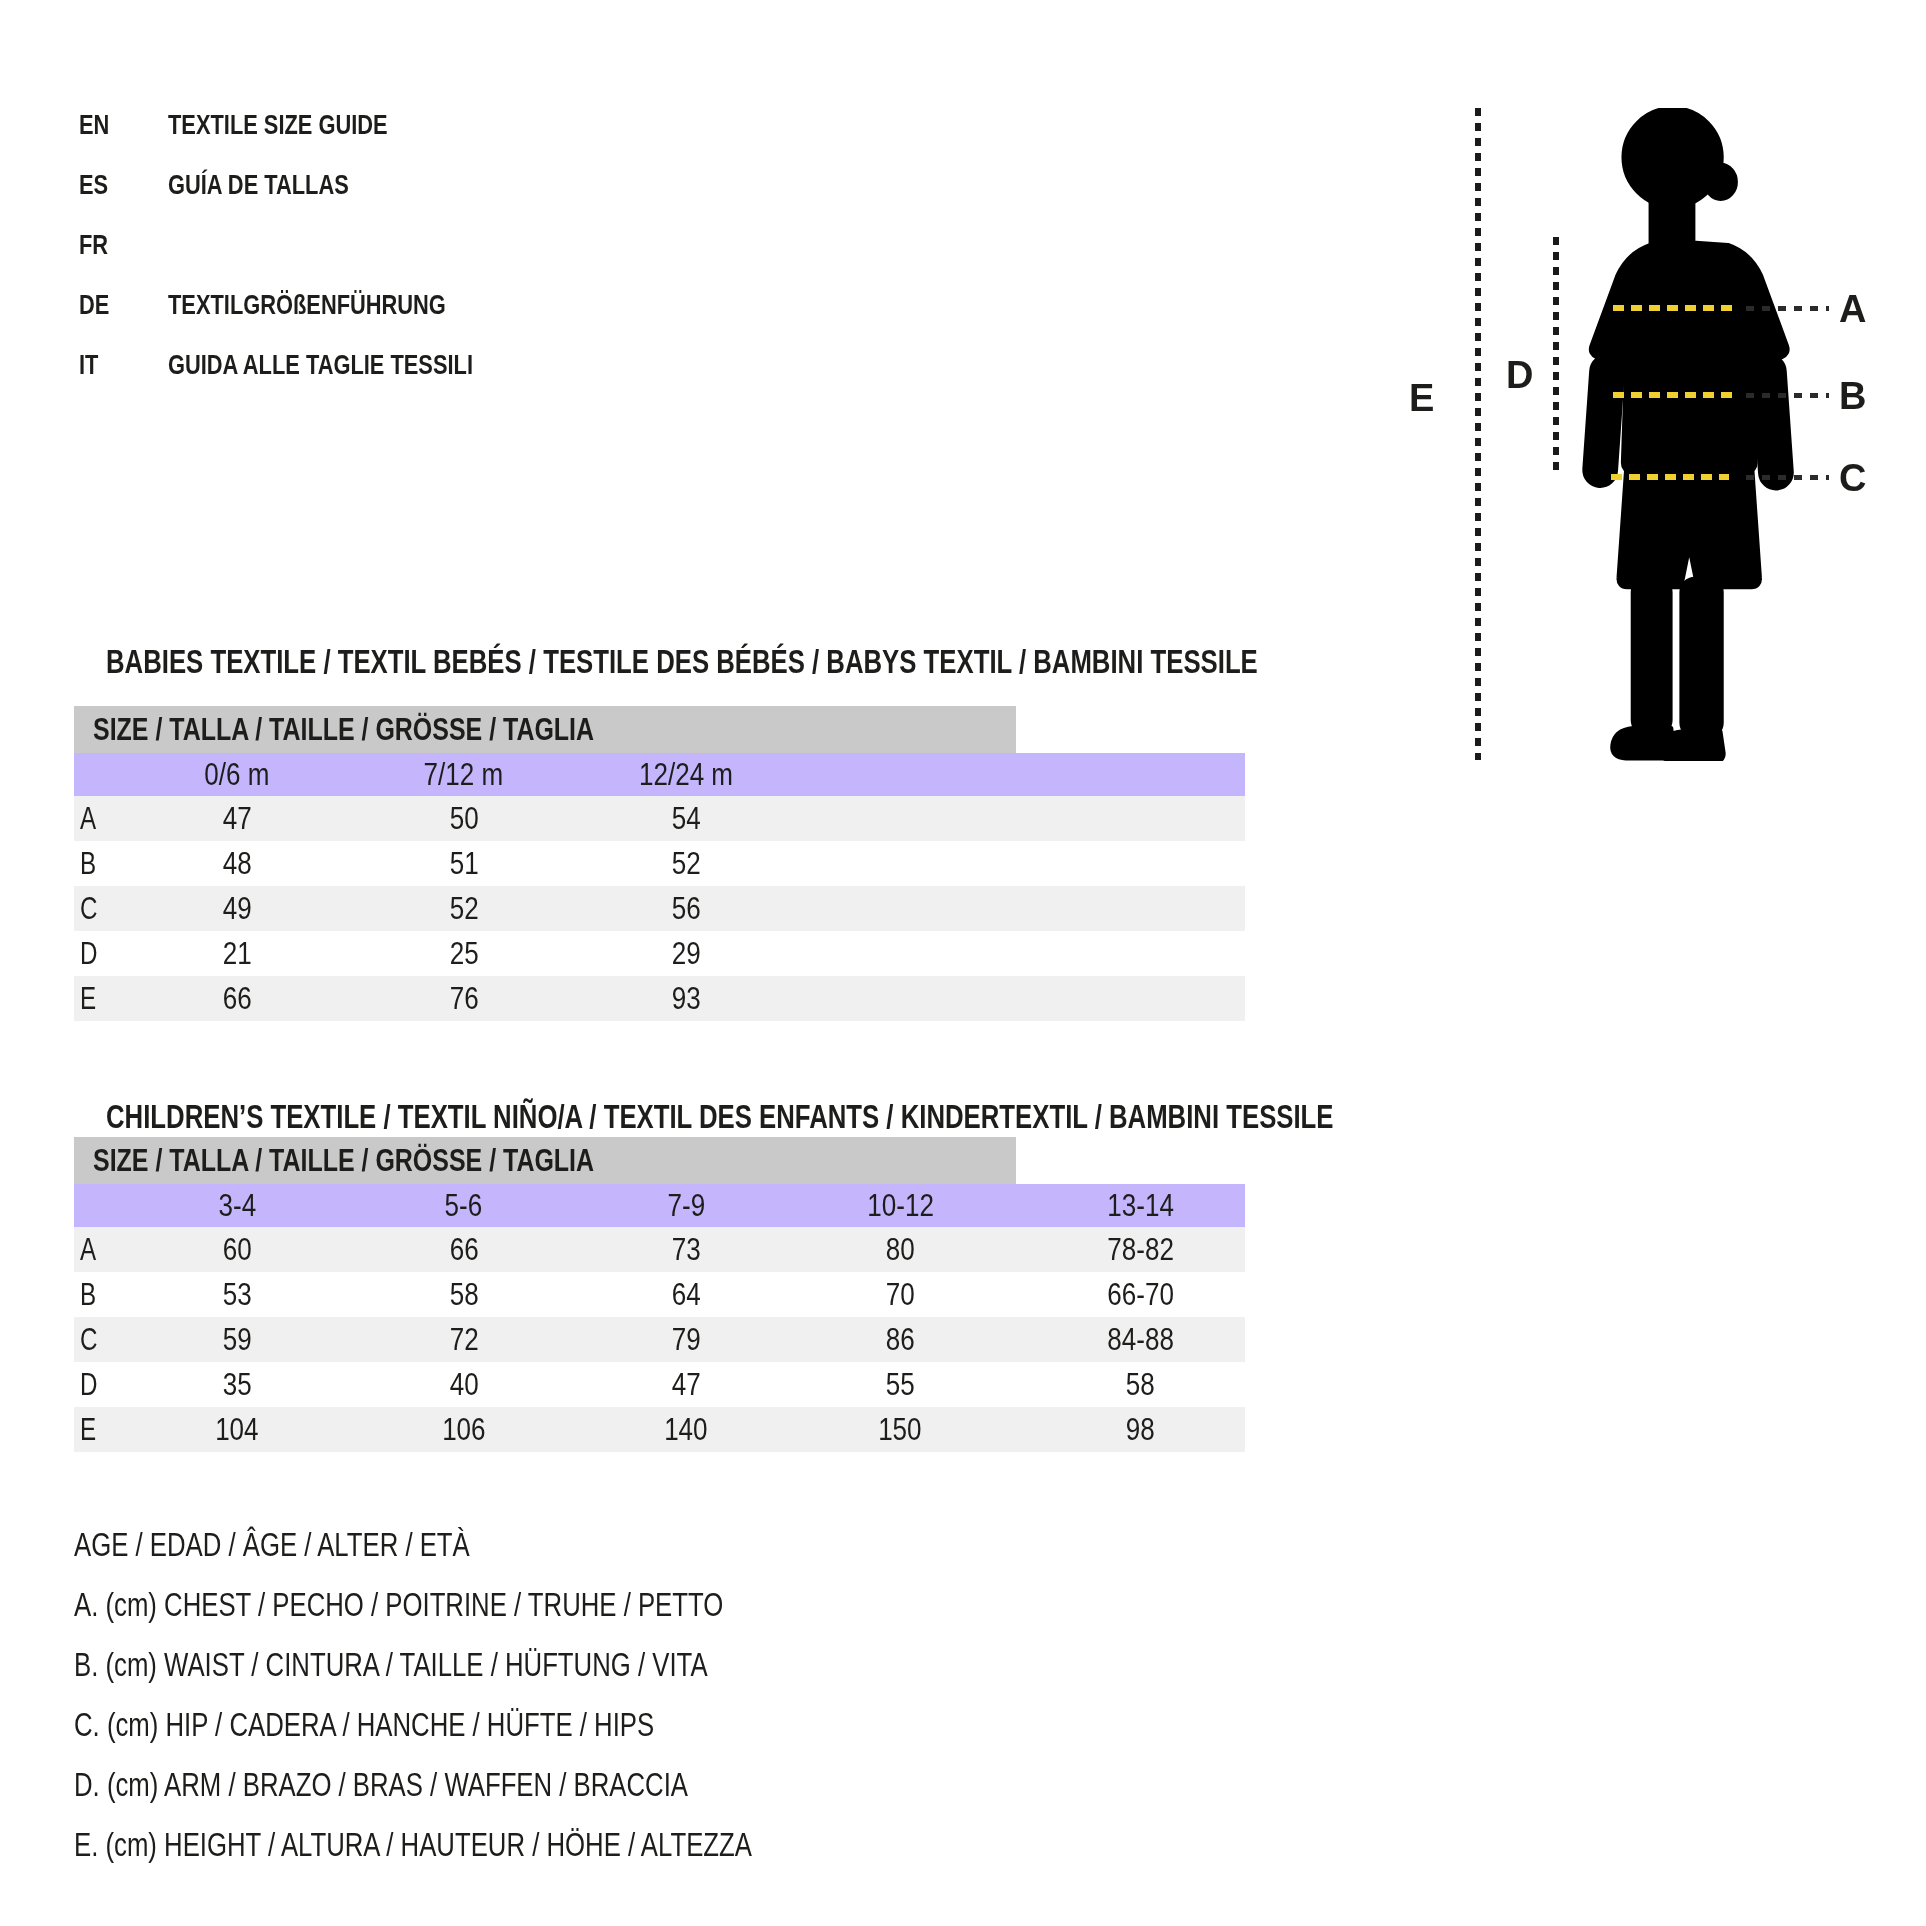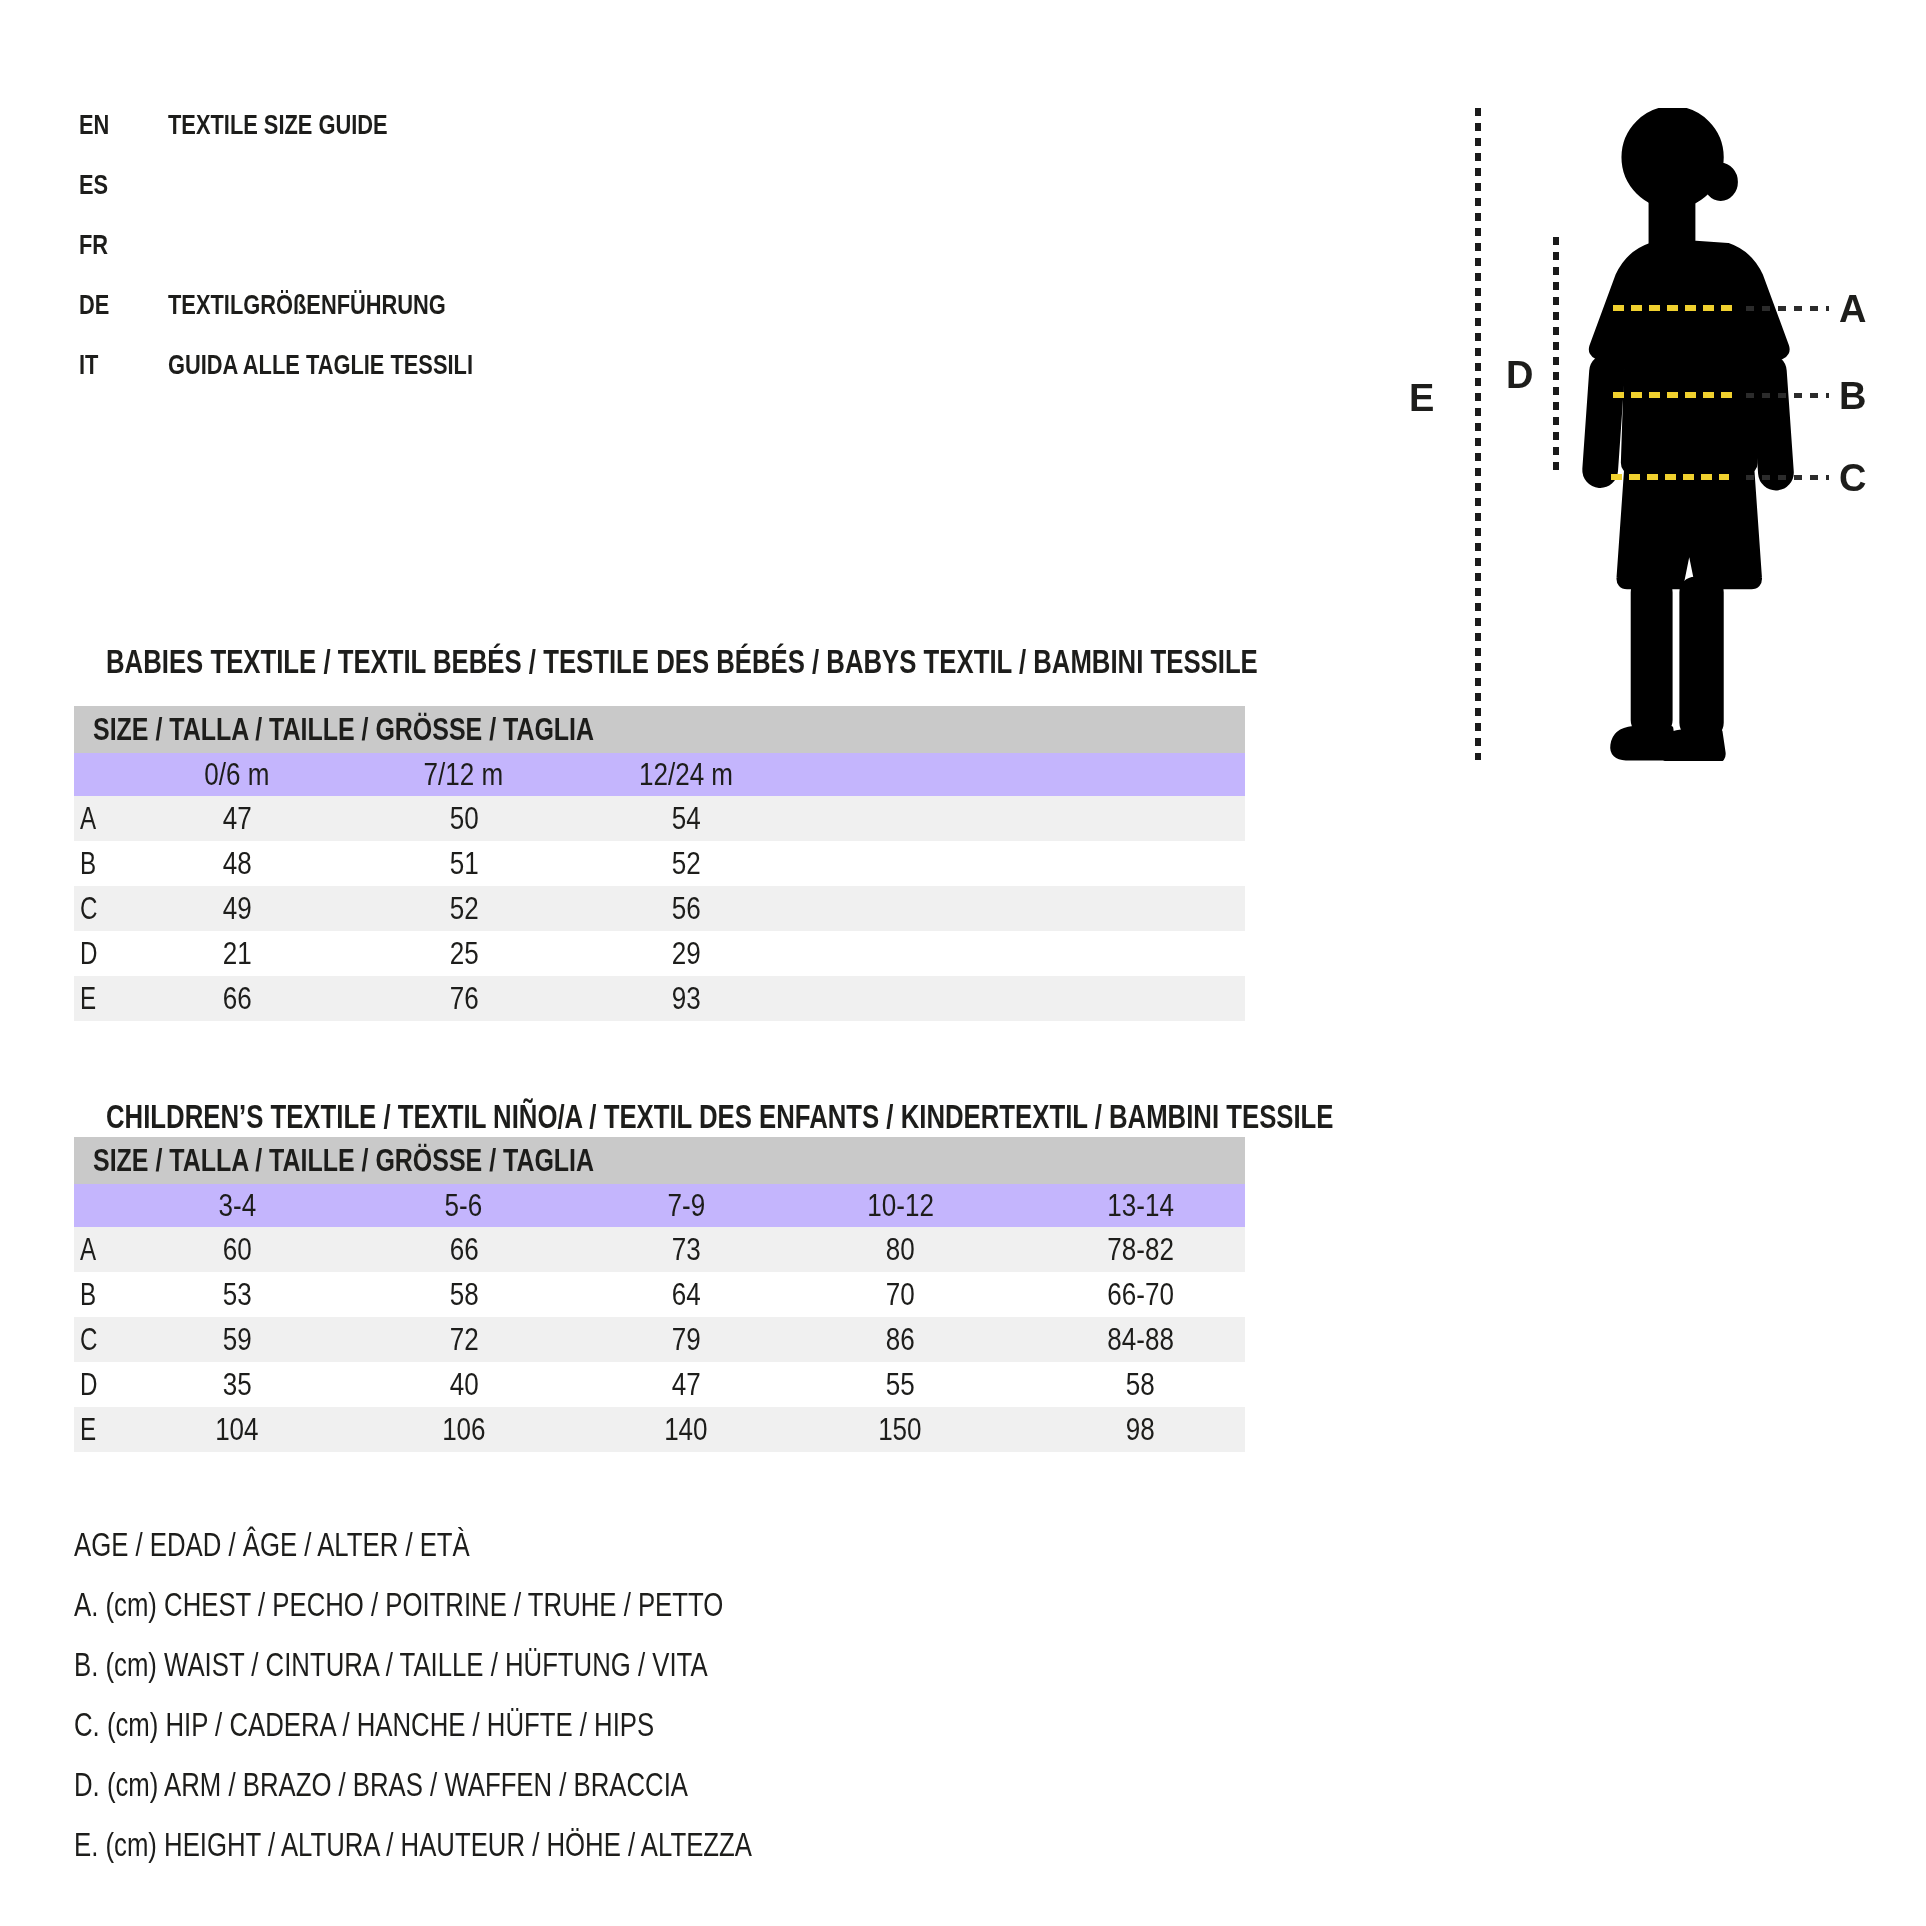--- a/index.html
+++ b/index.html
@@ -15,21 +15,21 @@
   .lang-block{position:absolute;left:79px;top:95px;}
   .lang-row{display:flex;line-height:60px;font-size:28px;font-weight:700;}
   .lang-code{width:89px;}
 
   
   .section-title{position:absolute;left:74px;font-size:33px;font-weight:700;line-height:39px;white-space:nowrap;margin-left:32px;}
   #babies-title{top:642px;}
   #children-title{top:1097px;}
 
   
-  .size-bar{position:absolute;left:74px;width:1171px;height:47px;background:#c9c9c9;
+  .size-bar{position:absolute;left:74px;width:942px;height:47px;background:#c9c9c9;
     font-size:32px;font-weight:700;line-height:47px;padding-left:18.5px;box-sizing:border-box;white-space:nowrap;}
   #babies-bar{top:706px;}
   #children-bar{top:1137px;}
 
   
   table.size-table{position:absolute;left:74px;width:1171px;border-collapse:collapse;table-layout:fixed;font-size:31px;}
   #babies-table{top:753px;}
   #children-table{top:1184px;}
   .size-table thead tr{height:43px;background:#c4b5fd;}
   .size-table tbody tr{height:45px;}
@@ -66,20 +66,21 @@
 </head>
 <body>
 
 <div class="lang-block">
   <div class="lang-row">
     <span class="lang-code"><span class="cn">EN</span></span>
     <span><span class="cn">TEXTILE SIZE GUIDE</span></span>
   </div>
   <div class="lang-row">
     <span class="lang-code"><span class="cn">ES</span></span>
+    <span><span class="cn">GUÍA DE TALLAS</span></span>
   </div>
   <div class="lang-row">
     <span class="lang-code"><span class="cn">FR</span></span>
   </div>
   <div class="lang-row">
     <span class="lang-code"><span class="cn">DE</span></span>
     <span><span class="cn">TEXTILGRÖßENFÜHRUNG</span></span>
   </div>
   <div class="lang-row">
     <span class="lang-code"><span class="cn">IT</span></span>

